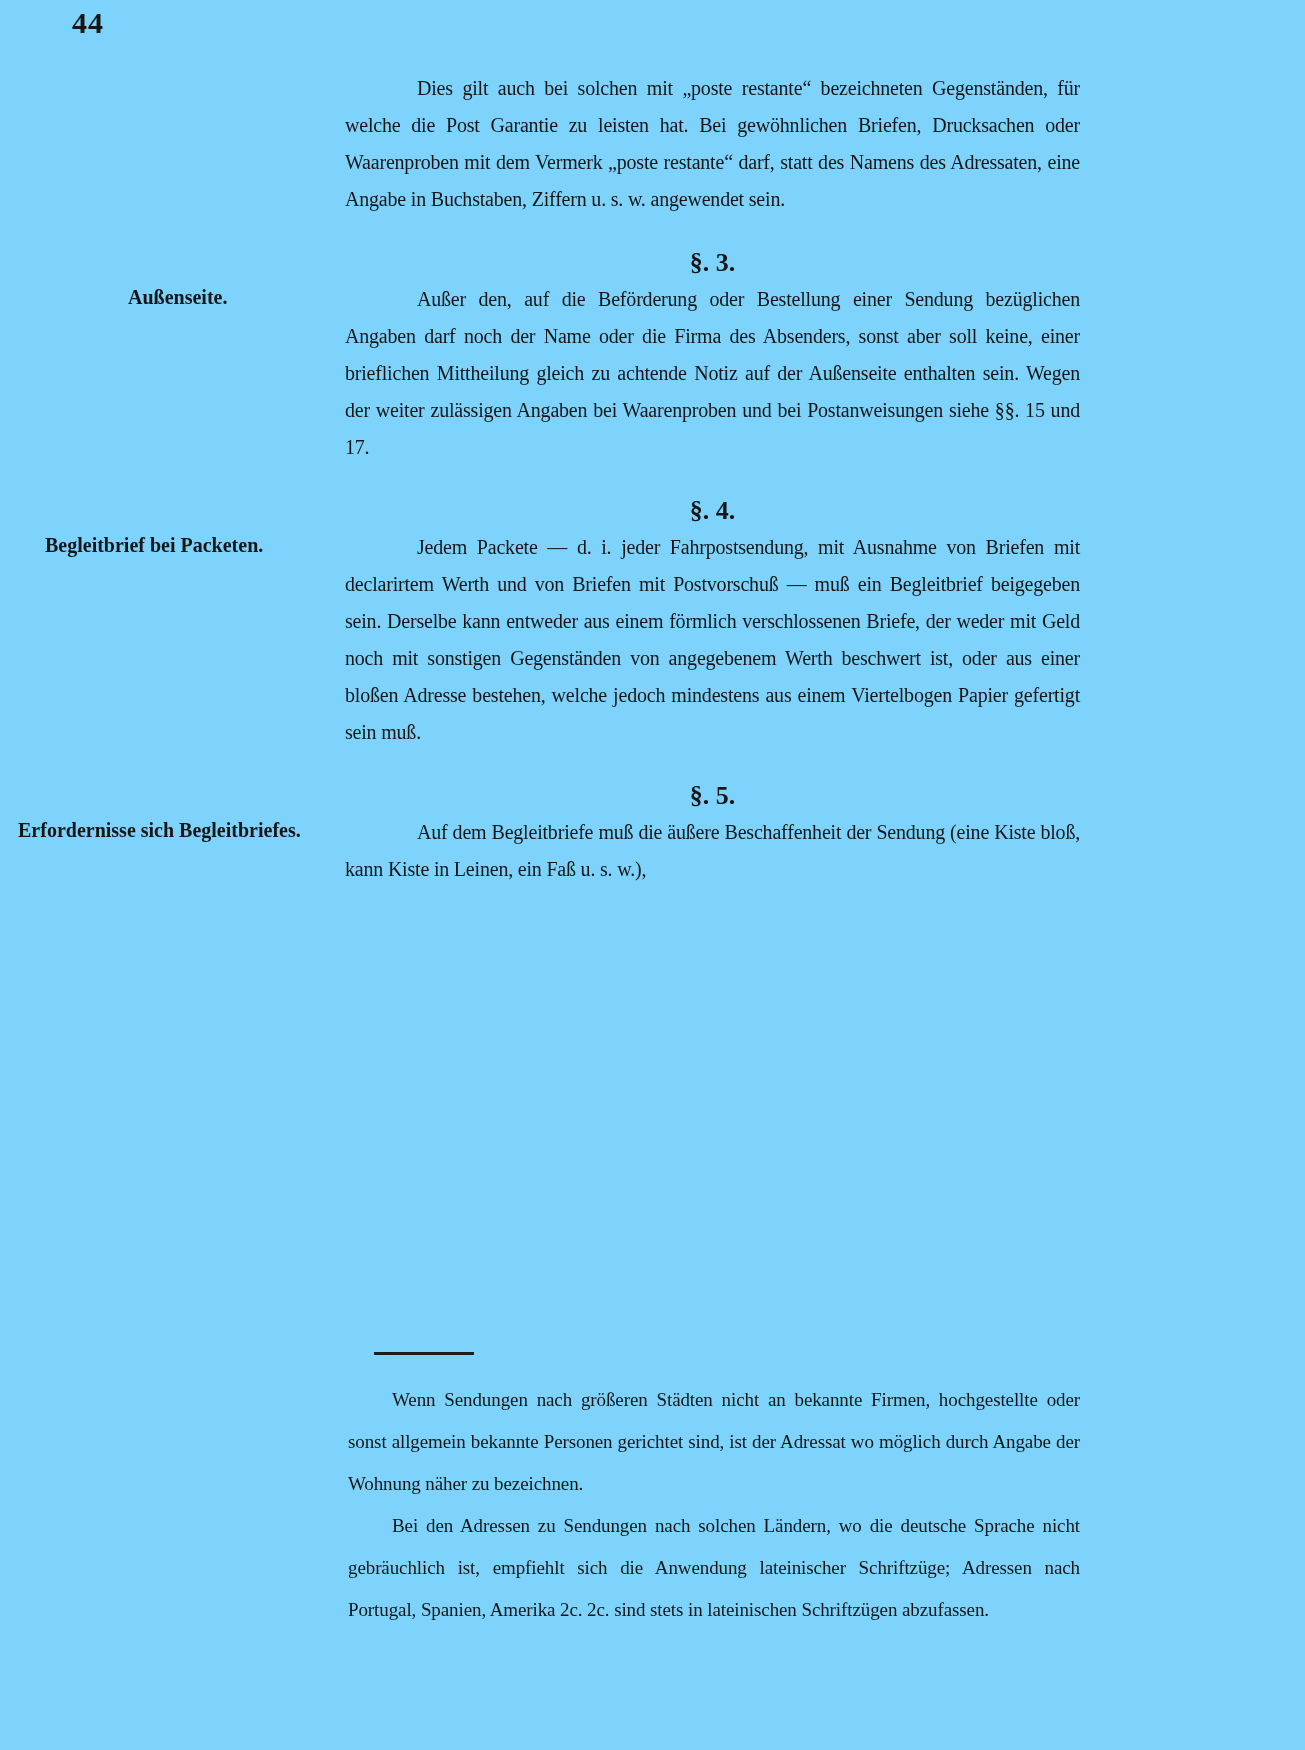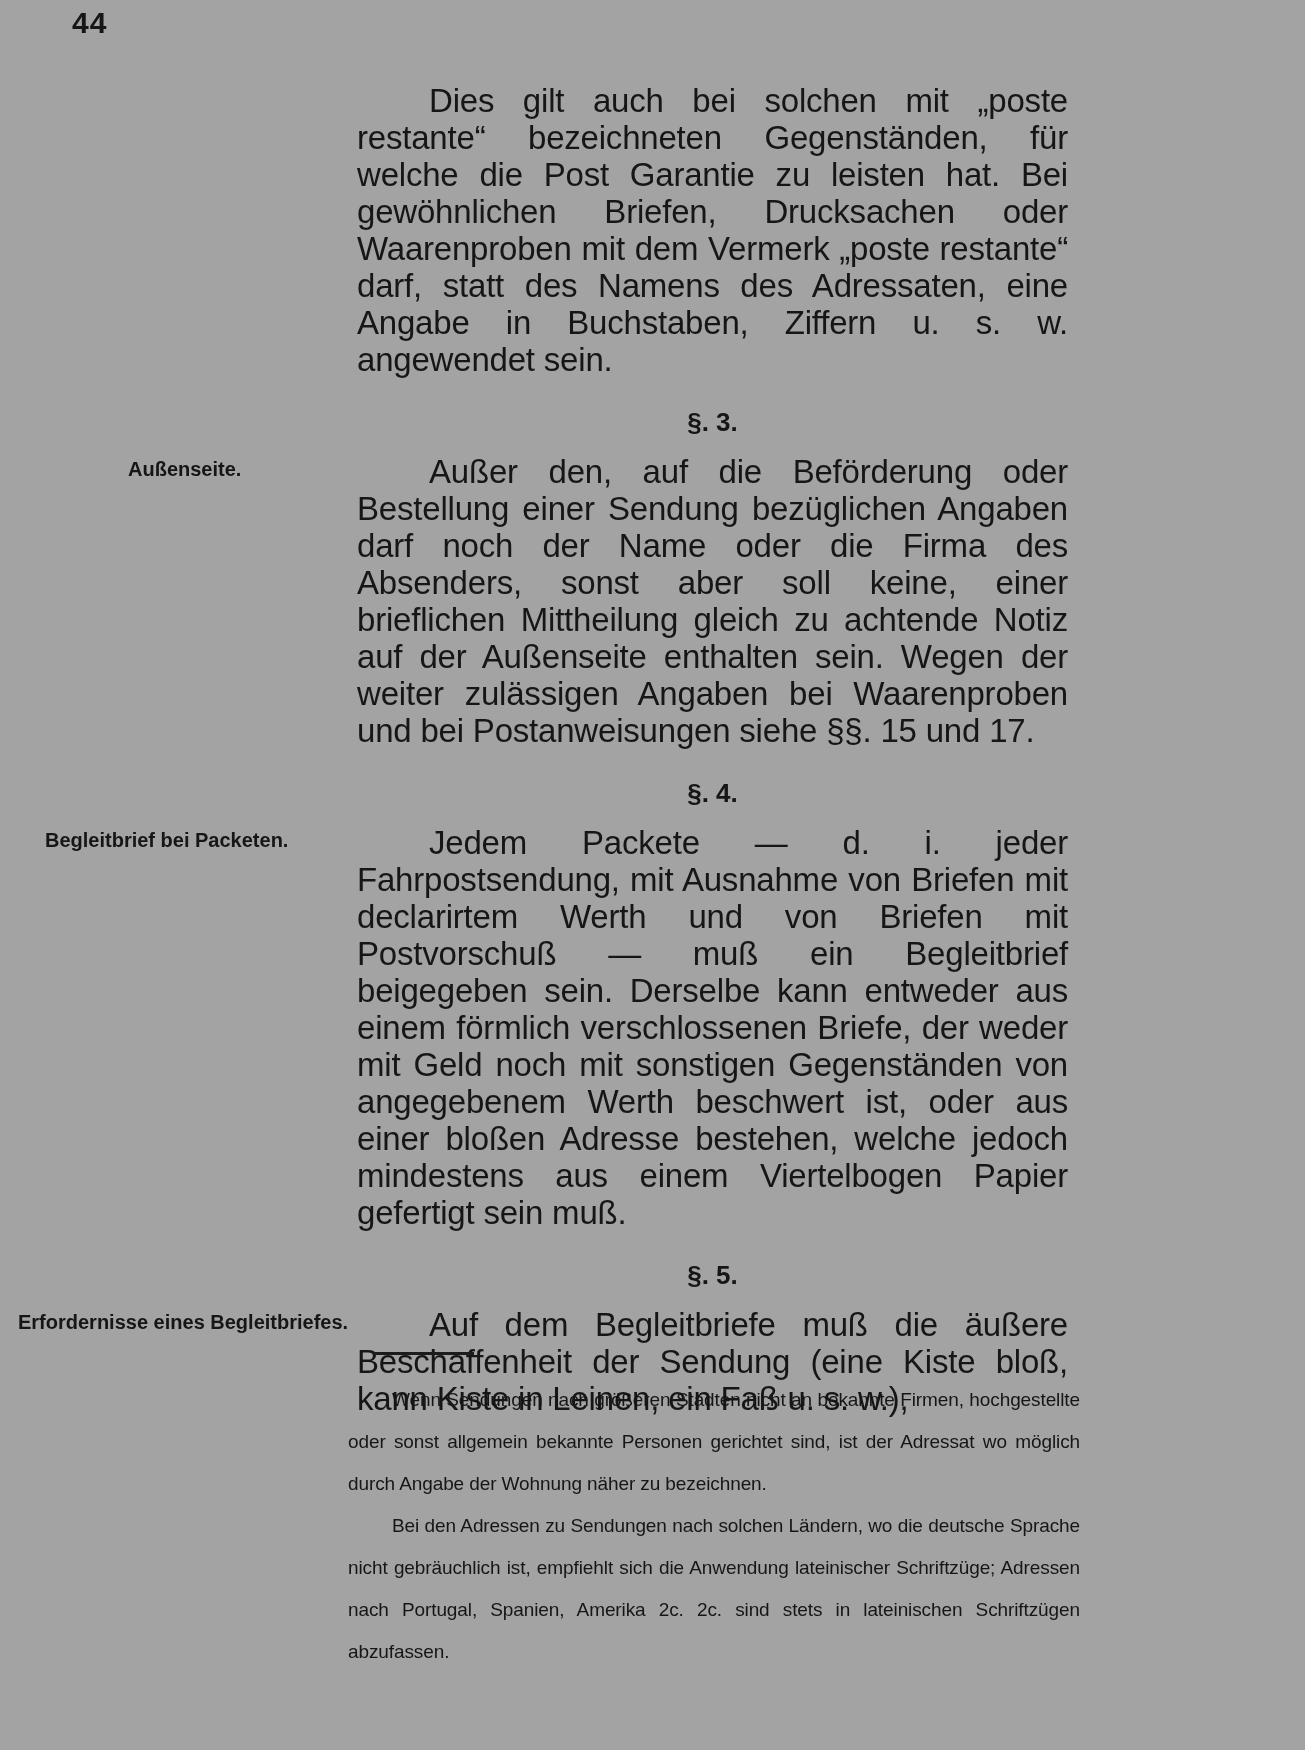--- a/index.html
+++ b/index.html
@@ -4,45 +4,45 @@
 <style>
   html, body {
     margin: 0;
     padding: 0;
     background: #fcfcfa;
   }
   .page {
     position: relative;
     width: 1305px;
     height: 1750px;
-    background: #a3a3a3;
+    background: #7dd3fc;
     color: #161616;
-    font-family: Liberation Sans, sans-serif;
+    font-family: Liberation Serif, serif;
     overflow: hidden;
   }
   .page-number {
     position: absolute;
     top: 6px;
     left: 72px;
     font-size: 30px;
     font-weight: bold;
     letter-spacing: 1px;
   }
   .main-column {
     position: absolute;
     left: 345px;
     top: 70px;
     width: 735px;
   }
   .para-wrap {
     position: relative;
   }
   .body-para {
-    margin: 12px;
-    font-size: 33px;
+    margin: 0;
+    font-size: 20px;
     line-height: 37px;
     letter-spacing: -0.2px;
     text-align: justify;
     text-indent: 72px;
   }
   .section-heading {
     margin: 26px 0 0 0;
     font-size: 26px;
     line-height: 37px;
     font-weight: bold;
@@ -105,21 +105,21 @@
 
     <div class="para-wrap">
       <span class="margin-note note-2">Begleitbrief bei Packeten.</span>
       <p class="body-para">Jedem Packete — d. i. jeder Fahrpostsendung, mit Ausnahme von Briefen mit declarirtem Werth und von Briefen mit Postvorschuß — muß ein Begleitbrief beigegeben sein. Derselbe kann entweder aus einem förmlich verschlossenen Briefe, der weder mit Geld noch mit sonstigen Gegenständen von angegebenem Werth beschwert ist, oder aus einer bloßen Adresse bestehen, welche jedoch mindestens aus einem Viertelbogen Papier gefertigt sein muß.</p>
     </div>
 
 
     <h2 class="section-heading">§. 5.</h2>
 
     <div class="para-wrap">
-      <span class="margin-note note-3">Erfordernisse eines Begleitbriefes.</span>
+      <span class="margin-note note-3">Erfordernisse sich Begleitbriefes.</span>
       <p class="body-para">Auf dem Begleitbriefe muß die äußere Beschaffenheit der Sendung (eine Kiste bloß, kann Kiste in Leinen, ein Faß u. s. w.),</p>
     </div>
 
   </div>
 
   <div class="footnotes">
     <div class="footnote-rule"></div>
     <p class="footnote-para">Wenn Sendungen nach größeren Städten nicht an bekannte Firmen, hochgestellte oder sonst allgemein bekannte Personen gerichtet sind, ist der Adressat wo möglich durch Angabe der Wohnung näher zu bezeichnen.</p>
     <p class="footnote-para">Bei den Adressen zu Sendungen nach solchen Ländern, wo die deutsche Sprache nicht gebräuchlich ist, empfiehlt sich die Anwendung lateinischer Schriftzüge; Adressen nach Portugal, Spanien, Amerika 2c. 2c. sind stets in lateinischen Schriftzügen abzufassen.</p>
   </div>

